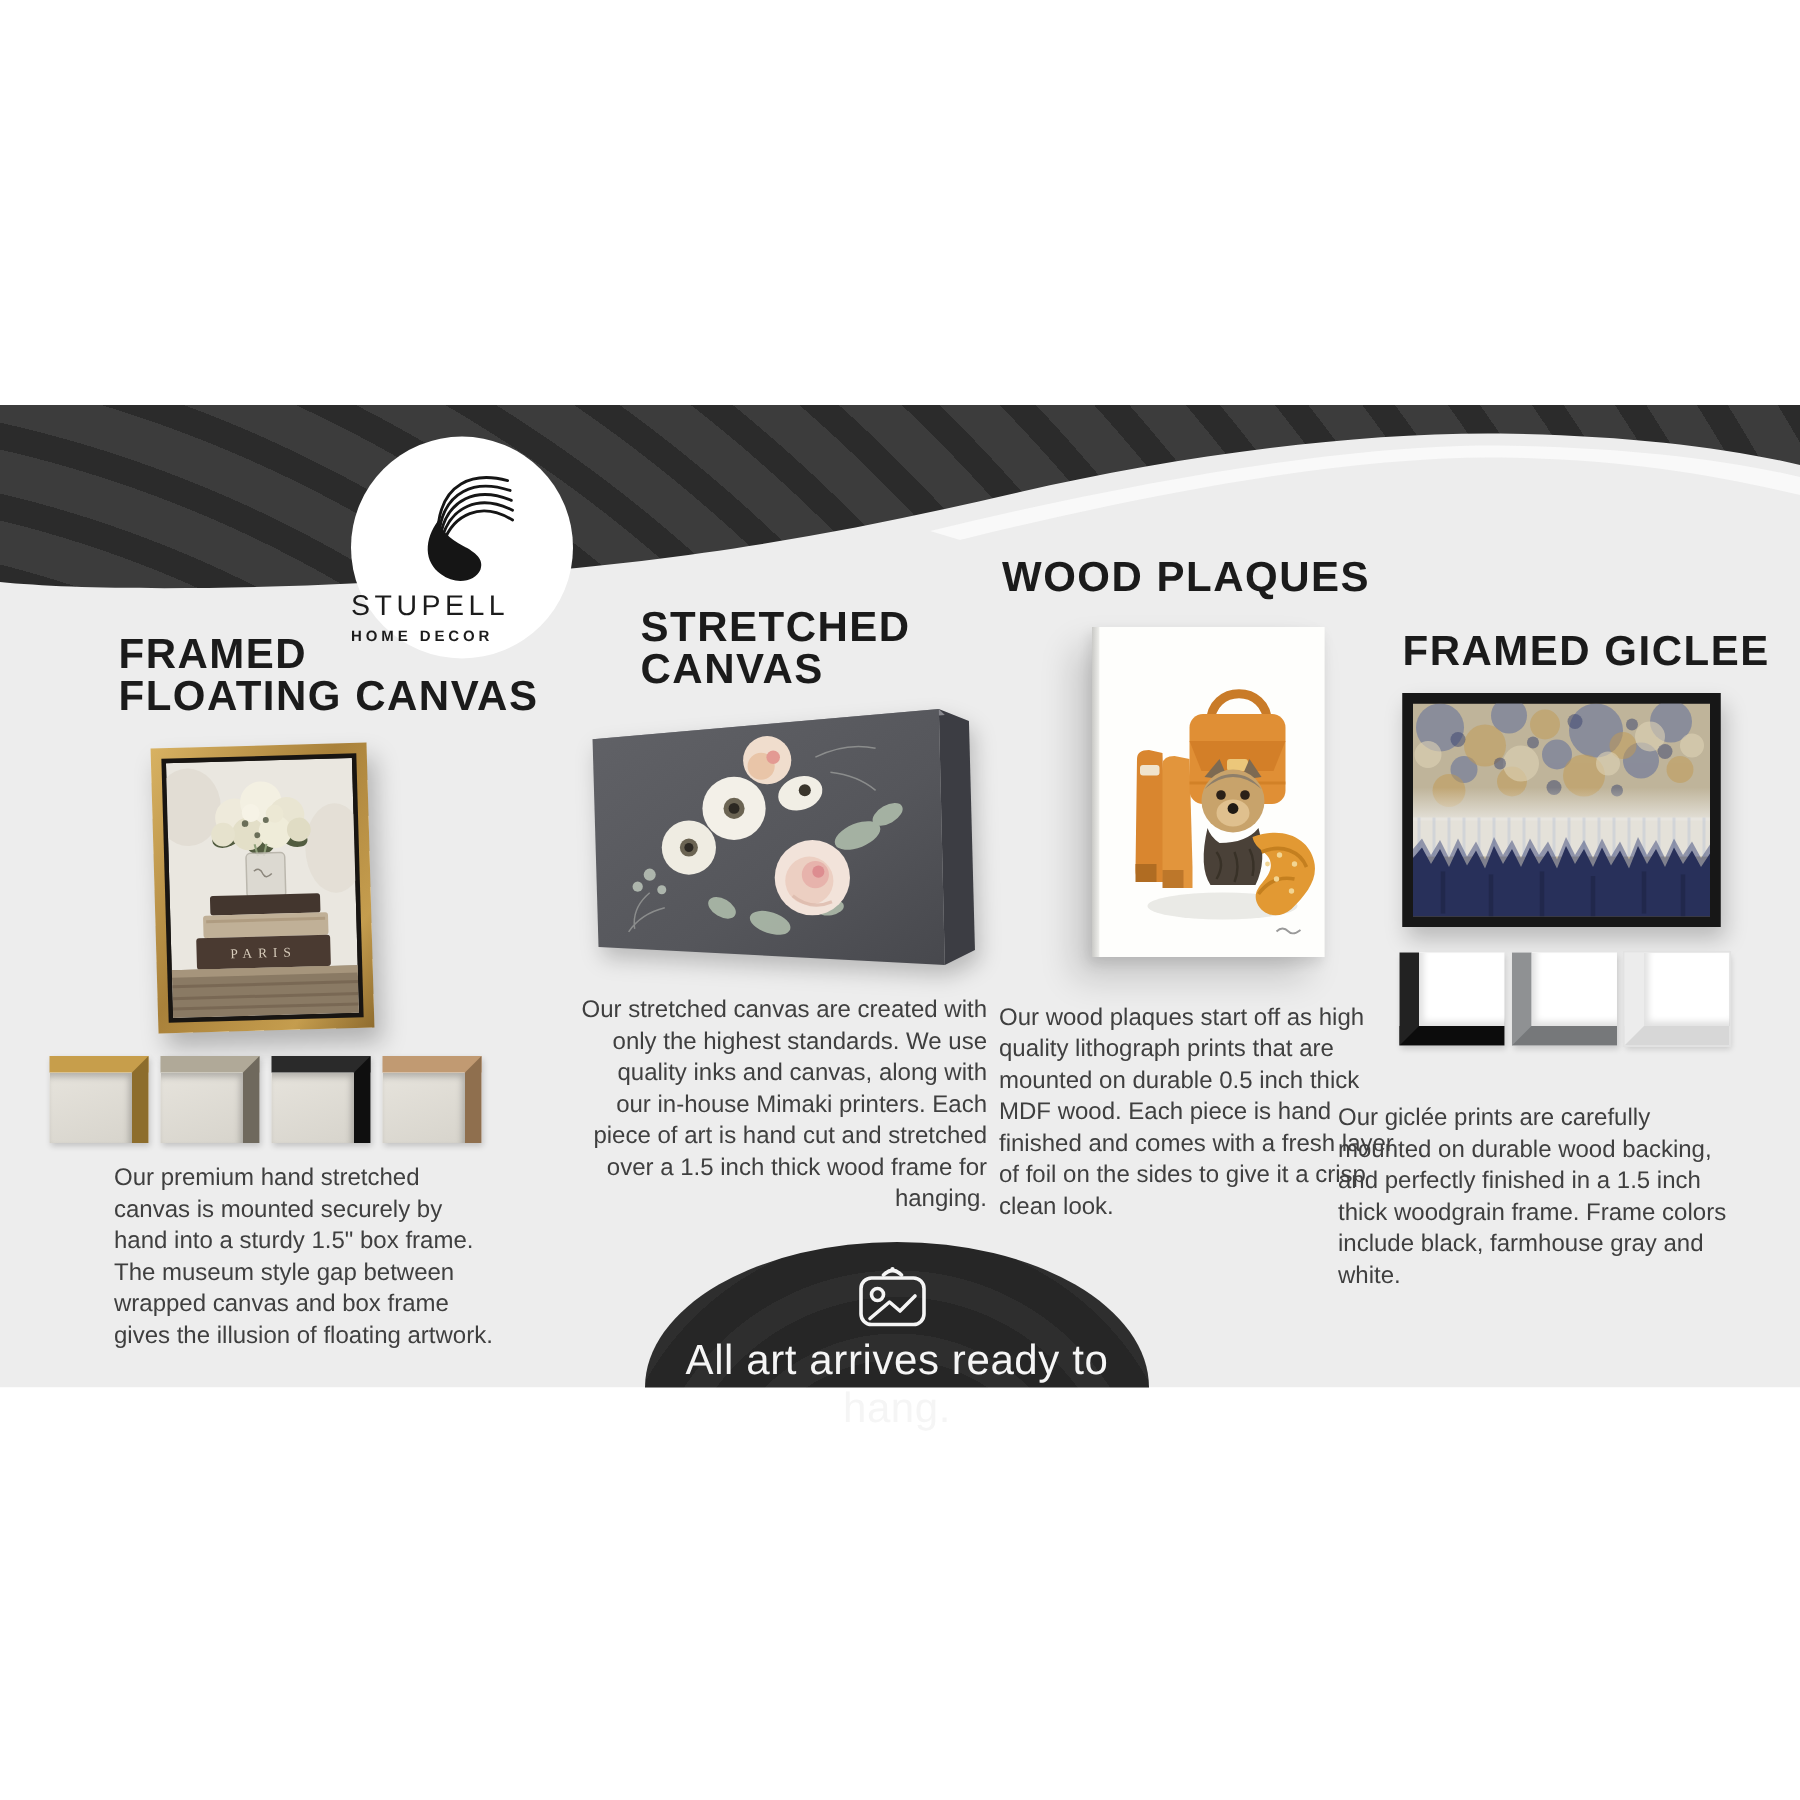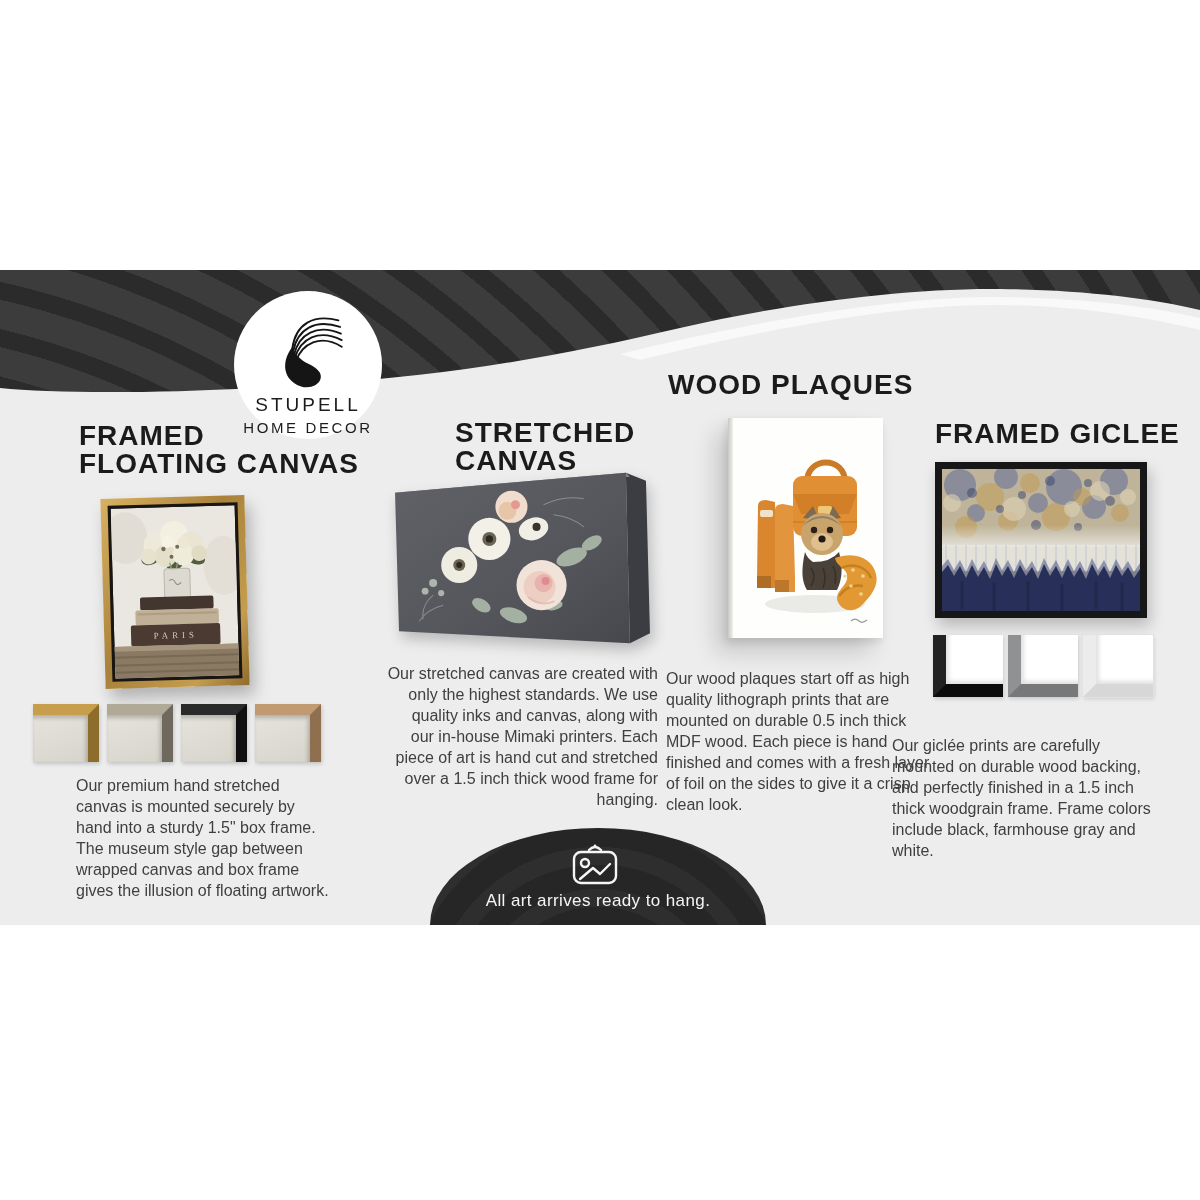--- a/index.html
+++ b/index.html
@@ -1,24 +1,24 @@
 <!DOCTYPE html>
 <html><head>
 <meta charset="utf-8">
 <style>
   html,body{margin:0;padding:0;background:#fff;}
   .page{position:relative;width:1200px;height:1200px;background:#ffffff;overflow:hidden;
         font-family:"Liberation Sans","DejaVu Sans",sans-serif;}
   .bg-svg{position:absolute;left:0;top:270px;width:1200px;height:655px;display:block;}
 
   
-  .logo-block{position:absolute;left:234px;top:302px;width:148px;text-align:center;}
+  .logo-block{position:absolute;left:234px;top:302px;width:148px;text-align:left;}
   .logo-swirl{width:74px;height:84px;margin:6px auto 2px auto;display:block;}
   .brand-name{font-size:19px;font-weight:500;letter-spacing:3px;color:#1c1c1c;}
-  .brand-tag{font-size:15px;font-weight:400;letter-spacing:2.6px;color:#1c1c1c;margin-top:3px;}
+  .brand-tag{font-size:10px;font-weight:700;letter-spacing:2.6px;color:#1c1c1c;margin-top:3px;}
 
   
   .col-title{position:absolute;font-weight:700;font-size:28px;line-height:28px;
              letter-spacing:1px;color:#1b1b1b;}
   .col-para{position:absolute;font-size:16px;line-height:21px;color:#3f3f3f;}
 
   
   .float-frame{position:absolute;left:103px;top:497px;width:144px;height:190px;
                transform:rotate(-1.6deg);padding:7px;box-sizing:border-box;
                background:linear-gradient(125deg,#d8b262,#a9813a 45%,#c59d4e 80%,#8f6c2e);
@@ -54,21 +54,21 @@
   .samples4{position:absolute;left:933px;top:635px;display:flex;gap:5px;}
   .smp4{width:70px;height:62px;background:#ffffff;box-sizing:border-box;
         box-shadow:1px 2px 4px rgba(0,0,0,.15), inset 3px -3px 4px rgba(0,0,0,.12);}
   .smp4-black{border-left:13px solid #222222;border-bottom:13px solid #0c0c0c;}
   .smp4-gray{border-left:13px solid #8f9193;border-bottom:13px solid #76787a;}
   .smp4-white{border-left:13px solid #ececec;border-bottom:13px solid #d7d7d7;outline:1px solid #e2e2e2;}
 
   
   .footer-icon{position:absolute;left:571px;top:843px;width:48px;height:44px;}
   .footer-msg{position:absolute;left:420px;top:891px;width:356px;text-align:center;
-              font-size:17px;font-weight:400;letter-spacing:.4px;color:#f5f5f5;}
+              font-size:28px;font-weight:400;letter-spacing:.4px;color:#f5f5f5;}
 </style>
 </head>
 <body>
 
 <div class="page">
 
   <svg class="bg-svg" viewBox="0 0 1200 655" aria-hidden="true">
     <defs>
       <radialGradient id="bandStripes" gradientUnits="userSpaceOnUse" cx="-180" cy="820" r="46" spreadMethod="repeat">
         <stop offset="0" stop-color="#3c3c3c"></stop>
@@ -159,21 +159,21 @@
 
   <div class="samples1">
     <div class="smp1 smp1-gold"></div>
     <div class="smp1 smp1-silver"></div>
     <div class="smp1 smp1-black"></div>
     <div class="smp1 smp1-tan"></div>
   </div>
 
   <div class="col-para" style="left:58px;top:775px;width:258px;margin-left:18px;">Our premium hand stretched canvas is mounted securely by hand into a sturdy 1.5" box frame. The museum style gap between wrapped canvas and box frame gives the illusion of floating artwork.</div>
 
-  <div class="col-title" style="left:427px;top:419px;width:230px;margin-left:28px;">
+  <div class="col-title" style="left:427px;top:404px;width:230px;">
     <div>STRETCHED</div>
     <div>CANVAS</div>
   </div>
 
   <div class="stretched-art">
     <svg viewBox="0 0 262 186">
       <defs>
         <linearGradient id="charc" x1="0" y1="0" x2="1" y2="1">
           <stop offset="0" stop-color="#616267"></stop>
             <stop offset="0.6" stop-color="#55565b"></stop>

